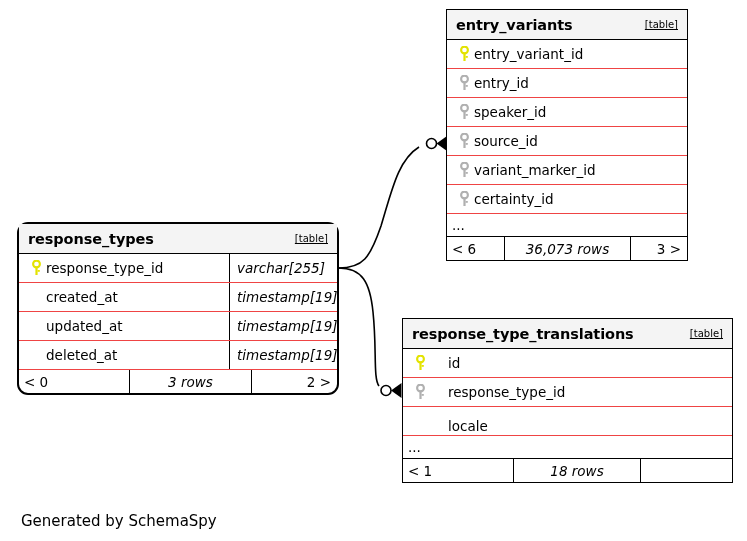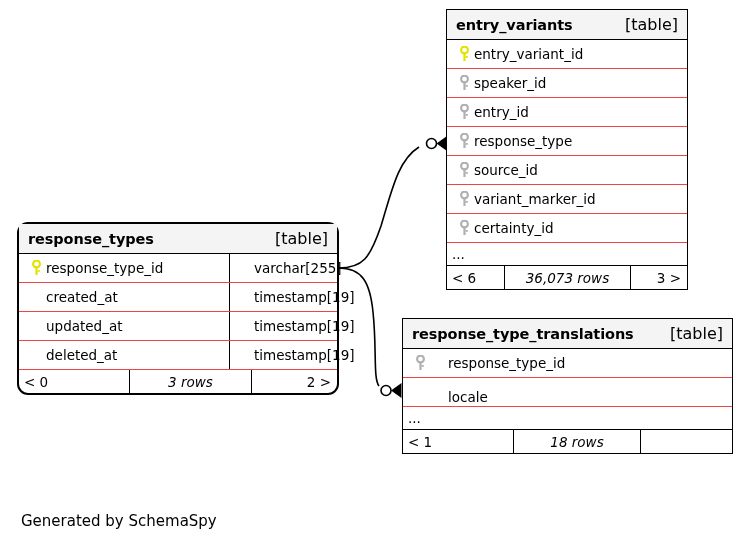--- a/index.html
+++ b/index.html
@@ -57,22 +57,23 @@
     padding: 0 9px;
     height: 30px;
   }
   .tbl-name {
     font-weight: bold;
     font-size: 14.5px;
     letter-spacing: -0.1px;
     white-space: nowrap;
   }
   .tbl-kind {
-    font-size: 16px;
-    white-space: nowrap;
+    font-size: 10px;
+    white-space: nowrap;
+    text-decoration: underline;
   }
 
   .tbl-row {
     display: flex;
     align-items: center;
     border-bottom: 1px solid #ef4444;
     box-sizing: border-box;
     height: 29px;
   }
 
@@ -85,23 +86,24 @@
     padding-left: 7px;
     height: 100%;
     overflow: hidden;
   }
   .cell-type {
     display: flex;
     align-items: center;
     flex: 0 0 auto;
     box-sizing: border-box;
     border-left: 1px solid #000000;
-    padding-left: 24px;
+    padding-left: 7px;
     height: 100%;
     white-space: nowrap;
+    font-style: italic;
   }
 
   .col-label {
     font-size: 13.5px;
     white-space: nowrap;
   }
   .type-label {
     font-size: 13.5px;
     white-space: nowrap;
   }
@@ -216,49 +218,37 @@
 
     <div class="tbl-row">
       <div class="cell-name">
         <span class="key-slot">
           <svg width="9" height="16" viewBox="0 0 9 16">
               <circle cx="4.5" cy="4" r="3.4" fill="none" stroke="#b0b0b0" stroke-width="2.1"></circle>
               <rect x="3.4" y="6.5" width="2.2" height="8.5" fill="#b0b0b0"></rect>
               <rect x="5.6" y="10" width="2.2" height="1.8" fill="#b0b0b0"></rect>
             </svg>
         </span>
+        <span class="col-label">entry_id</span>
+      </div>
+    </div>
+
+    <div class="tbl-row">
+      <div class="cell-name">
+        <span class="key-slot">
+          <svg width="9" height="16" viewBox="0 0 9 16">
+              <circle cx="4.5" cy="4" r="3.4" fill="none" stroke="#b0b0b0" stroke-width="2.1"></circle>
+              <rect x="3.4" y="6.5" width="2.2" height="8.5" fill="#b0b0b0"></rect>
+              <rect x="5.6" y="10" width="2.2" height="1.8" fill="#b0b0b0"></rect>
+            </svg>
+        </span>
         <span class="col-label">speaker_id</span>
       </div>
     </div>
 
-    <div class="tbl-row">
-      <div class="cell-name">
-        <span class="key-slot">
-          <svg width="9" height="16" viewBox="0 0 9 16">
-              <circle cx="4.5" cy="4" r="3.4" fill="none" stroke="#b0b0b0" stroke-width="2.1"></circle>
-              <rect x="3.4" y="6.5" width="2.2" height="8.5" fill="#b0b0b0"></rect>
-              <rect x="5.6" y="10" width="2.2" height="1.8" fill="#b0b0b0"></rect>
-            </svg>
-        </span>
-        <span class="col-label">entry_id</span>
-      </div>
-    </div>
-
-    <div class="tbl-row">
-      <div class="cell-name">
-        <span class="key-slot">
-          <svg width="9" height="16" viewBox="0 0 9 16">
-              <circle cx="4.5" cy="4" r="3.4" fill="none" stroke="#b0b0b0" stroke-width="2.1"></circle>
-              <rect x="3.4" y="6.5" width="2.2" height="8.5" fill="#b0b0b0"></rect>
-              <rect x="5.6" y="10" width="2.2" height="1.8" fill="#b0b0b0"></rect>
-            </svg>
-        </span>
-        <span class="col-label">response_type</span>
-      </div>
-    </div>
 
     <div class="tbl-row">
       <div class="cell-name">
         <span class="key-slot">
           <svg width="9" height="16" viewBox="0 0 9 16">
               <circle cx="4.5" cy="4" r="3.4" fill="none" stroke="#b0b0b0" stroke-width="2.1"></circle>
               <rect x="3.4" y="6.5" width="2.2" height="8.5" fill="#b0b0b0"></rect>
               <rect x="5.6" y="10" width="2.2" height="1.8" fill="#b0b0b0"></rect>
             </svg>
         </span>
@@ -361,20 +351,32 @@
     </div>
   </div>
 
   <div class="table-box" id="tbl-rtt" style="left:402px; top:318px; width:331px;">
 
     <div class="tbl-header">
       <span class="tbl-name">response_type_translations</span>
       <span class="tbl-kind">[table]</span>
     </div>
 
+    <div class="tbl-row">
+      <div class="cell-name">
+        <span class="key-slot">
+          <svg width="9" height="16" viewBox="0 0 9 16">
+              <circle cx="4.5" cy="4" r="3.4" fill="none" stroke="#e3e300" stroke-width="2.1"></circle>
+              <rect x="3.4" y="6.5" width="2.2" height="8.5" fill="#e3e300"></rect>
+              <rect x="5.6" y="10" width="2.2" height="1.8" fill="#e3e300"></rect>
+            </svg>
+        </span>
+        <span class="col-label" style="margin-left:18px;">id</span>
+      </div>
+    </div>
 
     <div class="tbl-row">
       <div class="cell-name">
         <span class="key-slot">
           <svg width="9" height="16" viewBox="0 0 9 16">
               <circle cx="4.5" cy="4" r="3.4" fill="none" stroke="#b0b0b0" stroke-width="2.1"></circle>
               <rect x="3.4" y="6.5" width="2.2" height="8.5" fill="#b0b0b0"></rect>
               <rect x="5.6" y="10" width="2.2" height="1.8" fill="#b0b0b0"></rect>
             </svg>
         </span>

